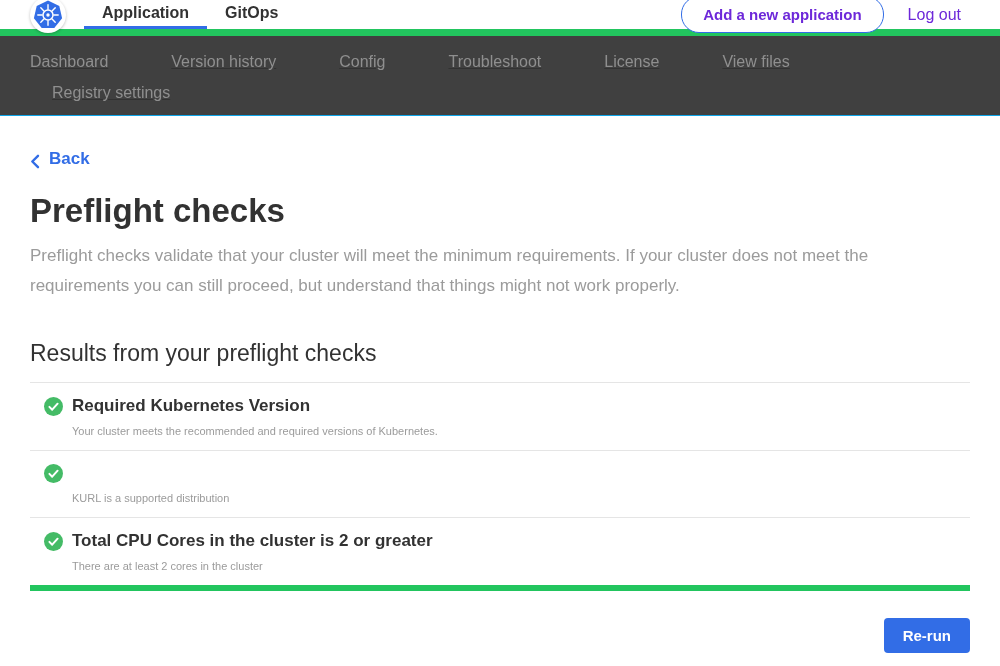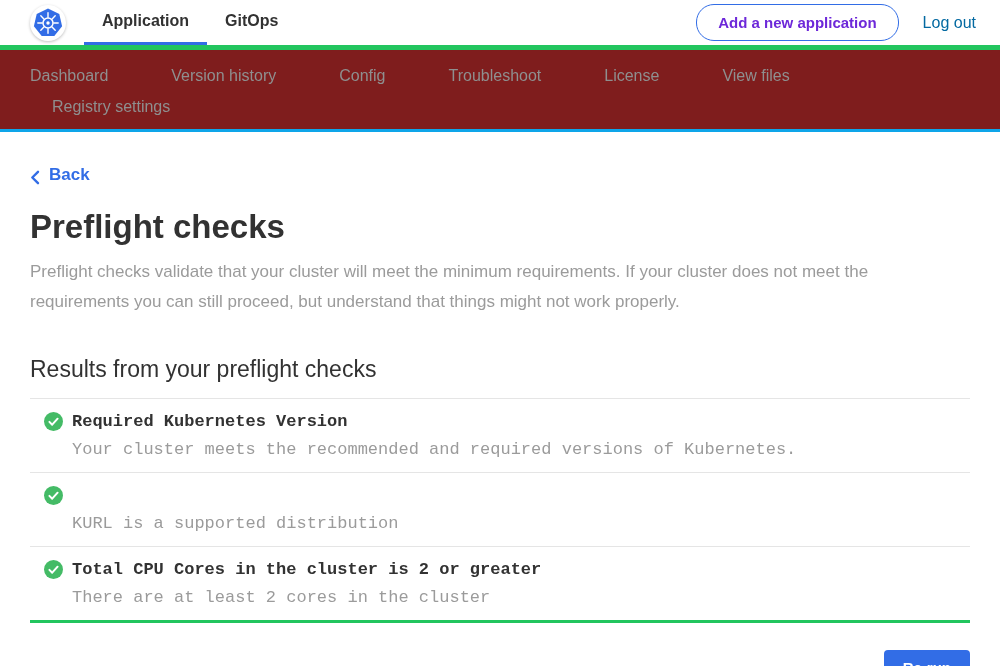--- a/index.html
+++ b/index.html
@@ -8,26 +8,26 @@
     width: 1000px;
     height: 666px;
     background: #ffffff;
     font-family: "Liberation Sans", sans-serif;
     color: #323232;
     overflow: hidden;
   }
 
   
   .header {
-    height: 50px;
+    height: 36px;
     display: flex;
     align-items: stretch;
-    border-bottom: 5px solid #22c55e;
+    border-bottom: 7px solid #22c55e;
     padding-left: 30px;
-    padding-right: 24px;
+    padding-right: 39px;
     background: #ffffff;
   }
   .logo-wrap {
     align-self: center;
     width: 36px; height: 36px;
     border-radius: 50%;
     background: #fff;
     box-shadow: 0 1px 3px rgba(0,0,0,0.25);
     display: flex; align-items: center; justify-content: center;
     margin-right: 18px;
@@ -54,27 +54,28 @@
     font-family: "Liberation Sans", sans-serif;
     background: #ffffff;
     color: #6d28d9;
     border: 1px solid #326de6;
     border-radius: 18px;
     font-size: 15px;
     font-weight: 700;
     padding: 9px 21px;
     cursor: pointer;
   }
-  .logout { font-size: 16px; color: #0369a1; cursor: pointer; }
+  .logout { font-size: 16px; color: #6d28d9; cursor: pointer; }
 
   
   .subnav {
-    background: #7f1d1d;
-    border-bottom: 3px solid #0ea5e9;
+    background: #404040;
+    border-bottom: 1px solid #0ea5e9;
     padding: 17px 0 13px 30px;
+    text-decoration: underline;
   }
   .subnav-row { display: flex; }
   .subnav-row + .subnav-row { margin-top: 13px; padding-left: 22px; }
   .subnav-item {
     font-size: 16px;
     color: #8f8f8f;
     margin-right: 63px;
     cursor: pointer;
     white-space: nowrap;
   }
@@ -105,31 +106,30 @@
     max-width: 916px;
   }
   .results-heading {
     margin: 39px 0 0 0;
     font-size: 23px;
     font-weight: 400;
     color: #323232;
   }
   .check-list {
     margin-top: 15px;
-    border-bottom: 3px solid #22c55e;
-    font-family: Liberation Mono, monospace;
+    border-bottom: 6px solid #22c55e;
   }
   .check-item {
     border-top: 1px solid #e5e5e5;
     padding: 13px 0 13px 14px;
   }
   .check-title-row { display: flex; align-items: center; gap: 9px; }
   .check-icon { width: 19px; height: 19px; display: inline-flex; flex: 0 0 auto; }
   .check-title { font-size: 17px; font-weight: 700; color: #323232; }
-  .check-desc { margin: 9px 0 0 28px; font-size: 17px; color: #9b9b9b; }
+  .check-desc { margin: 9px 0 0 28px; font-size: 11px; color: #9b9b9b; }
 
   .footer-actions {
     display: flex;
     justify-content: flex-end;
     padding: 27px 0 0 0;
   }
   .rerun-btn {
     font-family: "Liberation Sans", sans-serif;
     background: #326de6;
     color: #ffffff;

